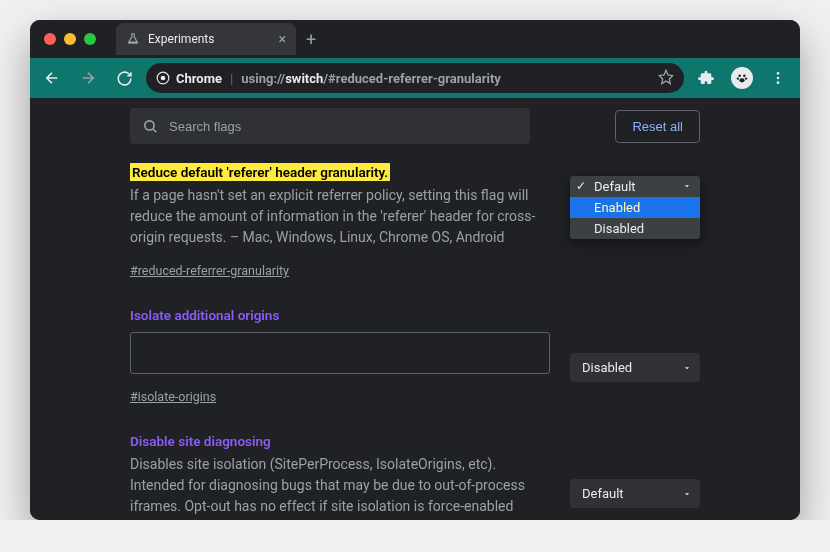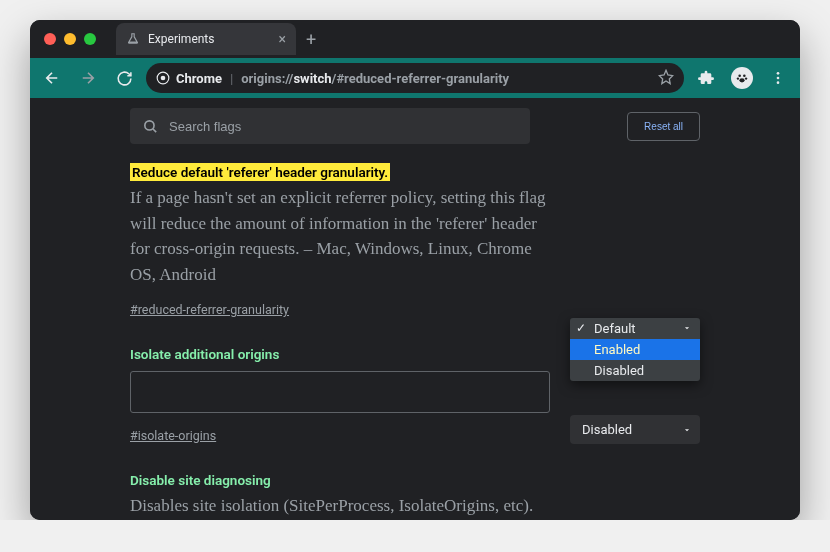--- a/index.html
+++ b/index.html
@@ -141,56 +141,55 @@
   color: #e8eaed;
   font-size: 13px;
   flex: 1;
 }
 .search input::placeholder { color: #9aa0a6; }
 .reset-btn {
   margin-left: auto;
   border: 1px solid #5f6368;
   background: transparent;
   color: #8ab4f8;
-  font-size: 10px;
+  font-size: 13px;
   padding: 8px 16px;
   border-radius: 4px;
   cursor: pointer;
 }
 
 .flags {
   padding: 8px 100px 0 100px;
 }
 .flag {
   margin-bottom: 26px;
   position: relative;
 }
 .flag-row {
   display: flex;
   gap: 20px;
-  align-items: flex-end;
+  align-items: flex-start;
 }
 .flag-body { flex: 1; }
 .flag-title {
   font-size: 13.5px;
-  color: #86efac;
+  color: #8b5cf6;
   font-weight: 600;
   display: inline-block;
 }
 .flag-title.highlighted {
   background: #ffeb3b;
   color: #000;
   padding: 1px 2px;
 }
 .flag-desc {
-  font-size: 17px;
+  font-size: 14px;
   color: #9aa0a6;
   margin-top: 4px;
   line-height: 1.5;
-  font-family: Liberation Serif, serif;
 }
 .flag-hash {
   font-size: 12.5px;
   color: #9aa0a6;
   text-decoration: underline;
   margin-top: 15px;
   display: inline-block;
 }
 .flag-select {
   width: 130px;
@@ -301,21 +300,21 @@
     <div class="omnibox">
       <span class="chrome-chip">
         <svg width="14" height="14" viewBox="0 0 24 24" fill="currentColor">
             <circle cx="12" cy="12" r="10" fill="none" stroke="currentColor" stroke-width="2"></circle>
             <circle cx="12" cy="12" r="4"></circle>
           </svg>
         <span>Chrome</span>
       </span>
       <span class="divider">|</span>
       <span class="url">
-        <span>origins://</span><span class="bold">switch</span><span>/#reduced-referrer-granularity</span>
+        <span>using://</span><span class="bold">switch</span><span>/#reduced-referrer-granularity</span>
       </span>
       <span class="star">
         <svg width="16" height="16" viewBox="0 0 24 24" fill="none" stroke="currentColor" stroke-width="2">
             <path d="M12 2l2.9 6.9L22 10l-5 4.9 1.2 7.1L12 18l-6.2 4 1.2-7.1L2 10l7.1-1.1L12 2z"></path>
           </svg>
       </span>
     </div>
     <div class="ext-icon">
       <svg width="16" height="16" viewBox="0 0 24 24" fill="currentColor">
           <path d="M20 11V7a2 2 0 0 0-2-2h-4V3a2 2 0 1 0-4 0v2H6a2 2 0 0 0-2 2v4H2a2 2 0 1 0 0 4h2v4a2 2 0 0 0 2 2h4v-2a2 2 0 1 1 4 0v2h4a2 2 0 0 0 2-2v-4h2a2 2 0 1 0 0-4h-2z"></path>

